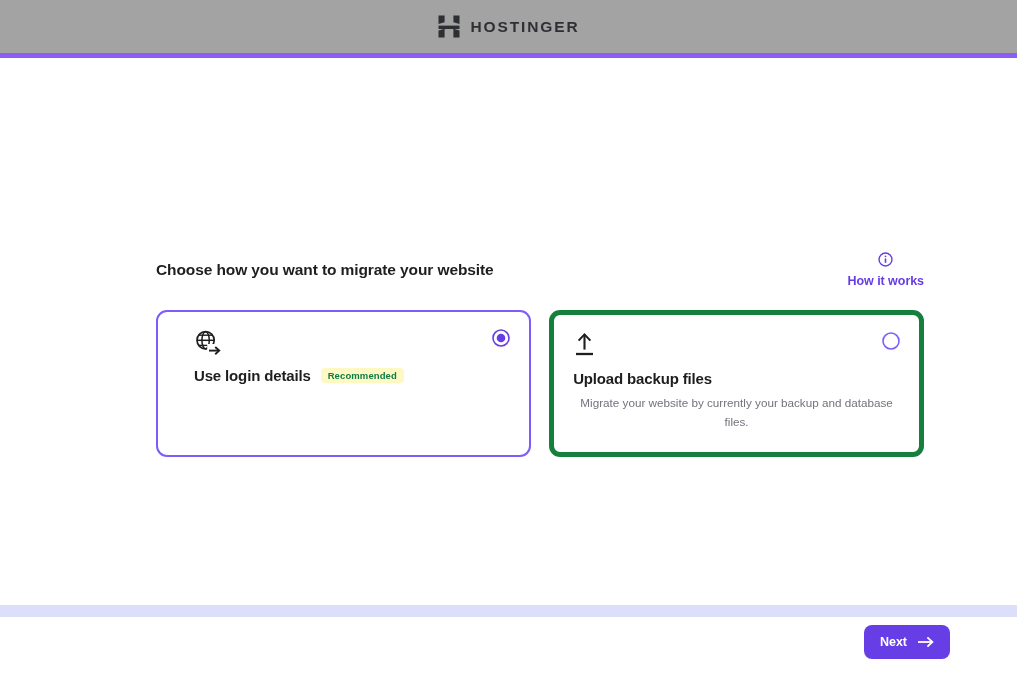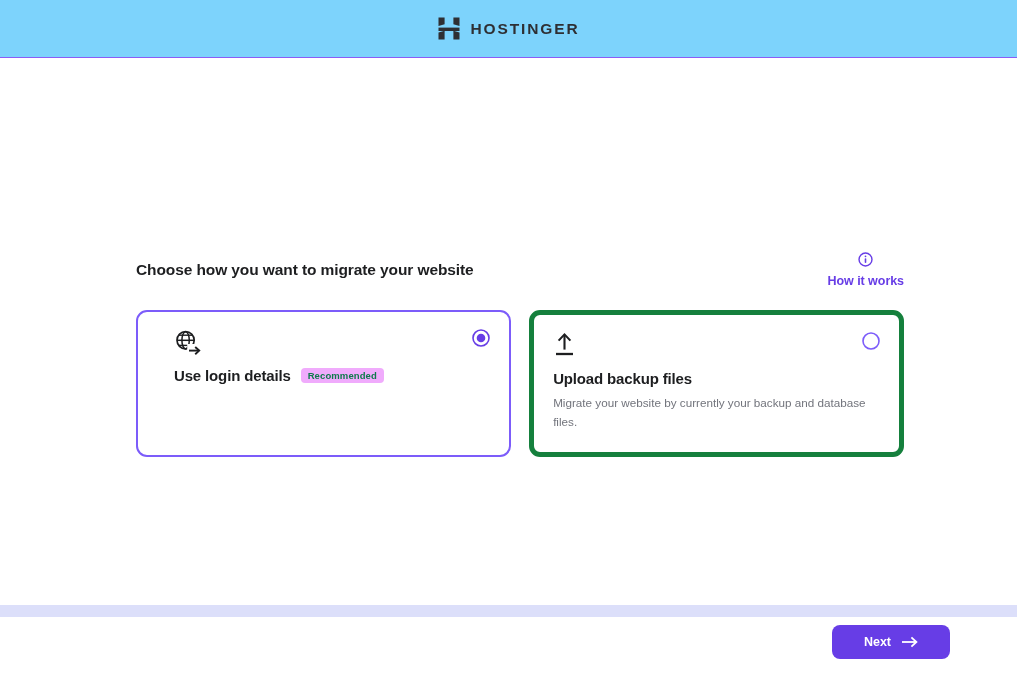--- a/index.html
+++ b/index.html
@@ -34,25 +34,25 @@
     height: 679px;
     display: flex;
     flex-direction: column;
     background: #ffffff;
   }
 
   
   .header {
     height: 58px;
     flex: 0 0 58px;
-    border-bottom: 1px solid #8b5cf6;
+    border-bottom: 5px solid #8b5cf6;
     display: flex;
     align-items: center;
     justify-content: center;
-    background: #7dd3fc;
+    background: #a3a3a3;
     text-align: right;
   }
 
   .brand {
     display: flex;
     align-items: center;
     gap: 9px;
     user-select: none;
   }
 
@@ -72,23 +72,24 @@
 
   
   .body-area {
     flex: 1 1 auto;
     position: relative;
     background: #ffffff;
   }
 
   .content {
     position: absolute;
-    left: 136px;
+    left: 156px;
     top: 194px;
     width: 768px;
+    text-align: center;
   }
 
   .section-head {
     display: flex;
     align-items: center;
     justify-content: space-between;
     margin-bottom: 22px;
   }
 
   .section-title {
@@ -168,21 +169,21 @@
   }
 
   .card-title {
     font-size: 15px;
     font-weight: bold;
     color: #1d1e20;
     letter-spacing: -0.15px;
   }
 
   .badge {
-    background: #f0abfc;
+    background: #fef9c3;
     color: #0d7a4a;
     font-size: 9.5px;
     font-weight: bold;
     border-radius: 4px;
     padding: 3px 7px 3px 7px;
     line-height: 1;
     letter-spacing: 0.1px;
     white-space: nowrap;
   }
 
@@ -219,21 +220,21 @@
 
   .next-button {
     display: inline-flex;
     align-items: center;
     gap: 10px;
     background: #673de6;
     color: #ffffff;
     border: none;
     border-radius: 8px;
     height: 34px;
-    padding: 0 32px;
+    padding: 0 16px;
     font-family: "Liberation Sans", sans-serif;
     font-size: 12.5px;
     font-weight: bold;
     cursor: pointer;
     letter-spacing: -0.05px;
   }
 
   .next-button .arrow { width: 17px; height: 12px; display: block; }
 
   

